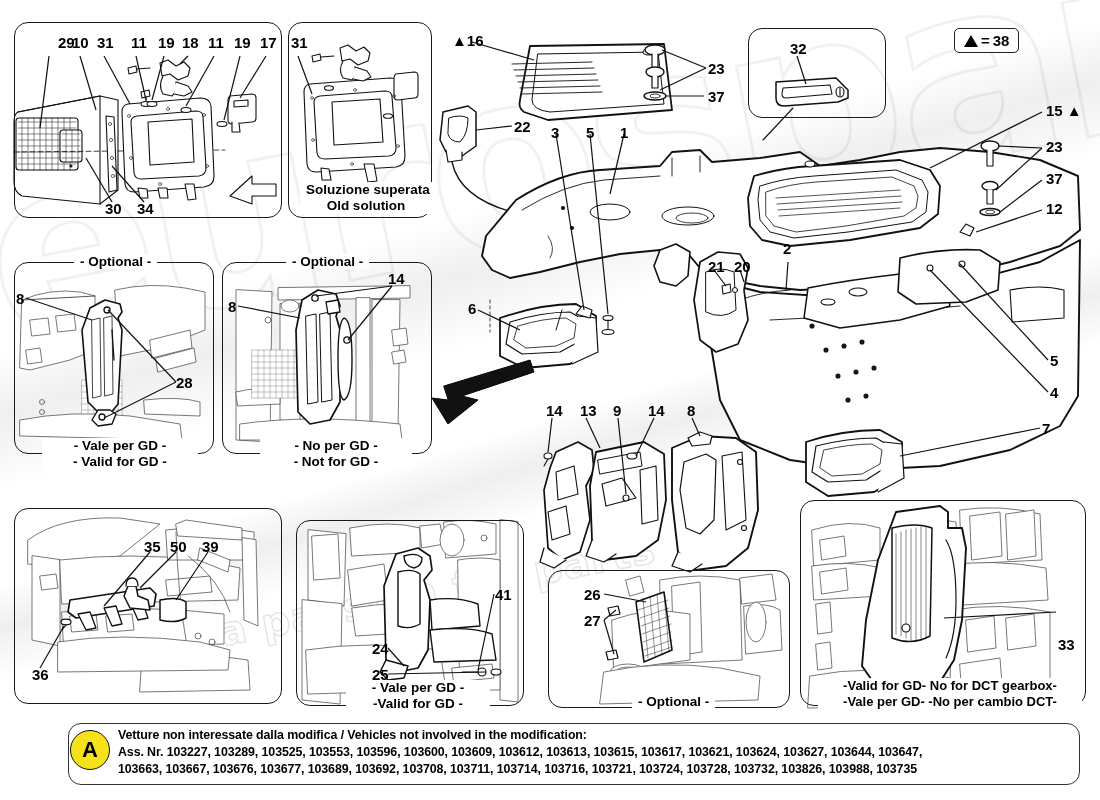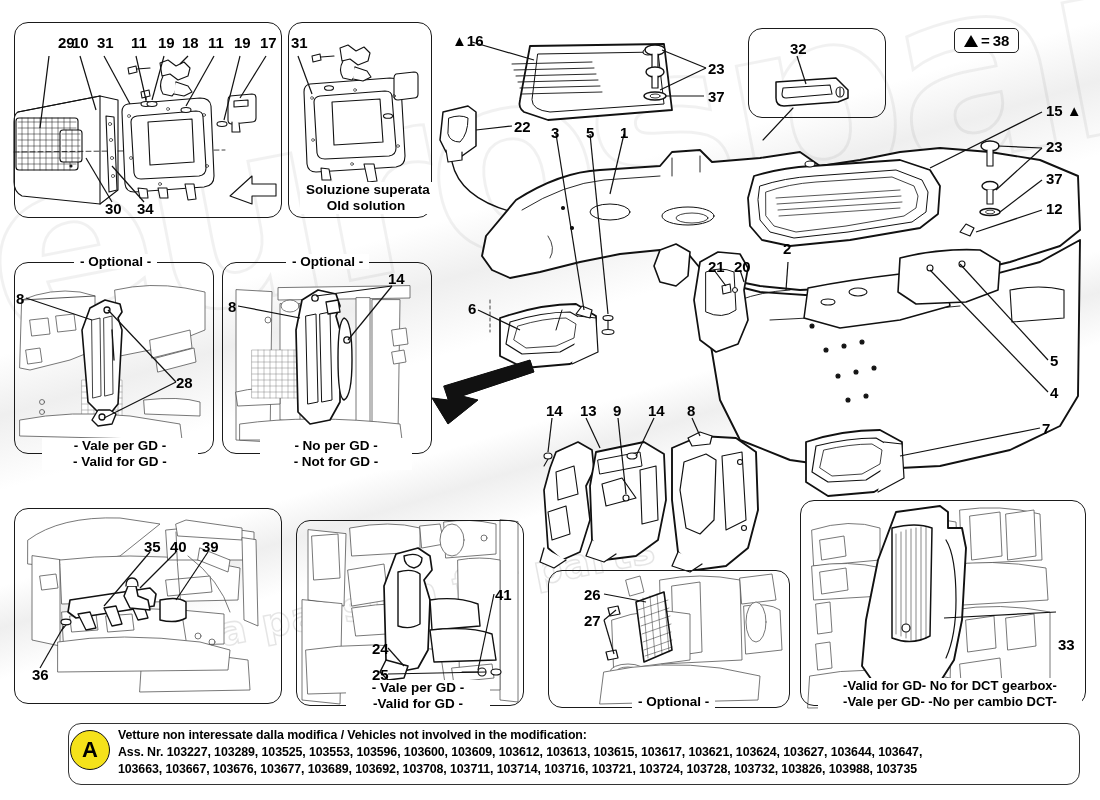--- a/index.html
+++ b/index.html
@@ -831,21 +831,21 @@
   <div class="cn" style="left:1050px; top:352px;">5</div>
   <div class="cn" style="left:1050px; top:384px;">4</div>
   <div class="cn" style="left:1042px; top:420px;">7</div>
   <div class="cn" style="left:546px; top:402px;">14</div>
   <div class="cn" style="left:580px; top:402px;">13</div>
   <div class="cn" style="left:613px; top:402px;">9</div>
   <div class="cn" style="left:648px; top:402px;">14</div>
   <div class="cn" style="left:687px; top:402px;">8</div>
 
   <div class="cn" style="left:144px; top:538px;">35</div>
-  <div class="cn" style="left:170px; top:538px;">40</div>
+  <div class="cn" style="left:170px; top:538px;">50</div>
   <div class="cn" style="left:202px; top:538px;">39</div>
   <div class="cn" style="left:32px;  top:666px;">36</div>
 
   <div class="cn" style="left:495px; top:586px;">41</div>
   <div class="cn" style="left:372px; top:640px;">24</div>
   <div class="cn" style="left:372px; top:666px;">25</div>
 
   <div class="cn" style="left:584px; top:586px;">26</div>
   <div class="cn" style="left:584px; top:612px;">27</div>
 

